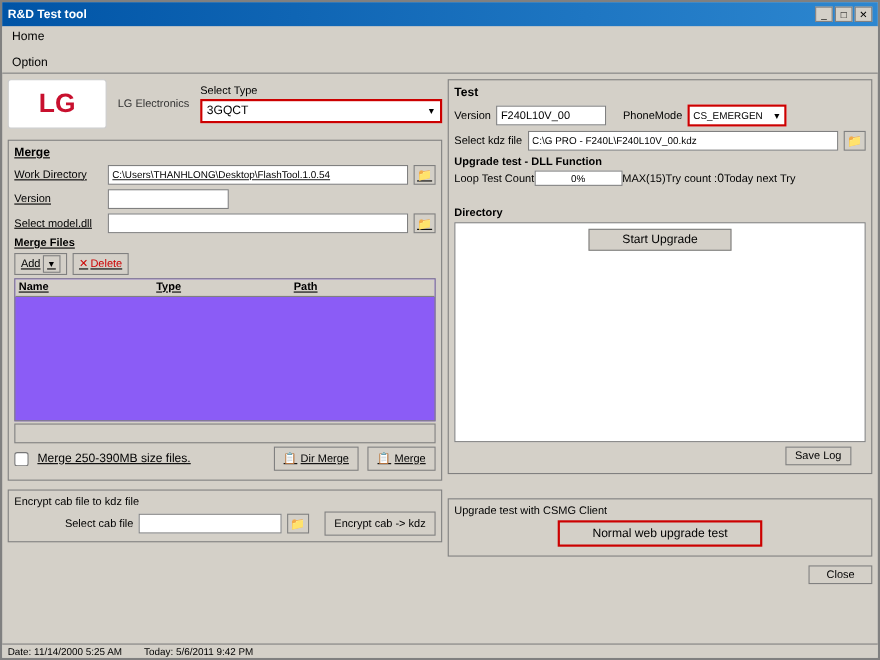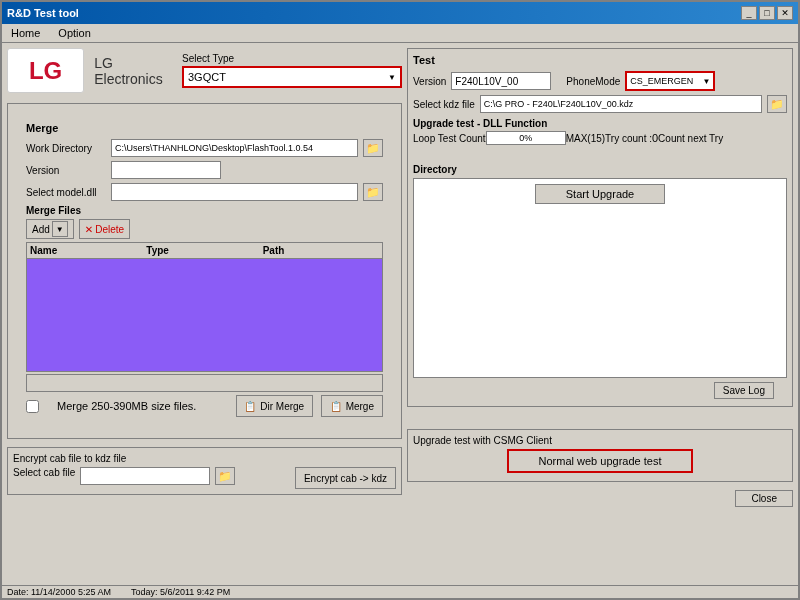--- a/index.html
+++ b/index.html
@@ -47,20 +47,21 @@
       justify-content: center;
       cursor: pointer;
       color: black;
     }
     .menu-bar {
       background: #d4d0c8;
       padding: 2px 5px;
       display: flex;
       gap: 10px;
       border-bottom: 1px solid #808080;
+      flex-direction: column;
     }
     .menu-item {
       font-size: 11px;
       cursor: pointer;
       padding: 1px 4px;
     }
     .content {
       display: flex;
       flex: 1;
       padding: 5px;
@@ -95,22 +96,23 @@
       display: flex;
       align-items: center;
       justify-content: space-between;
       cursor: pointer;
     }
     .combo-arrow {
       font-size: 8px;
     }
     .group-box {
       border: 1px solid #808080;
-      padding: 18px;
-      background: #d4d0c8;
+      padding: 5px;
+      background: #d4d0c8;
+      text-decoration: underline;
     }
     .group-box-title {
       font-weight: bold;
       font-size: 11px;
       margin-bottom: 5px;
     }
     .form-row {
       display: flex;
       align-items: center;
       gap: 5px;
@@ -195,21 +197,21 @@
     .th:nth-child(2) { width: 60px; }
     .scrollbar-area {
       height: 18px;
       background: #d4d0c8;
       border: 1px solid #808080;
       margin-top: 2px;
     }
     .checkbox-row {
       display: flex;
       align-items: center;
-      gap: 18px;
+      gap: 8px;
       margin: 3px 0;
     }
     .dir-merge-btn, .merge-btn {
       display: flex;
       align-items: center;
       gap: 3px;
       background: #d4d0c8;
       border: 1px solid #808080;
       padding: 2px 8px;
       cursor: pointer;
@@ -220,21 +222,23 @@
       border: 1px solid #808080;
       padding: 5px;
       margin-top: 3px;
     }
     .encrypt-title {
       font-size: 10px;
       margin-bottom: 3px;
     }
     .encrypt-row {
       display: flex;
-      gap: 5px;
+      align-items: center;
+      gap: 5px;
+      margin-left: 46px;
     }
     .encrypt-btn {
       background: #d4d0c8;
       border: 1px solid #808080;
       padding: 2px 8px;
       cursor: pointer;
       font-size: 10px;
       height: 22px;
       margin-left: auto;
     }
@@ -425,21 +429,21 @@
   </div>
 
   <div class="content">
 
     <div class="left-panel">
 
       <div style="display:flex; align-items:center; gap:10px; margin-bottom:5px;">
         <div class="lg-logo">
           <span style="color:#c8102e; font-size:24px; font-weight:bold;">LG</span>
         </div>
-        <span style="font-size:14px; color:#333;">LG Electronics</span>
+        <span style="font-size:10px; color:#333;">LG Electronics</span>
         <div style="margin-left:auto;">
           <div style="font-size:10px; margin-bottom:2px;">Select Type</div>
           <div class="select-type-combo">
             <span>3GQCT</span>
             <span class="combo-arrow">▼</span>
           </div>
         </div>
       </div>
 
       <div class="group-box">
@@ -530,21 +534,21 @@
           <span class="upgrade-dll-title">Upgrade test - DLL Function</span>
           <div class="progress-row">
             <span class="loop-label">Loop Test Count</span>
             <div class="progress-bar-container">
               <div class="progress-bar-fill"></div>
               <div class="progress-text">0%</div>
             </div>
             <span class="max-label">MAX(15)</span>
             <span class="try-label">Try count :</span>
             <span>0</span>
-            <span class="cancel-label">Count next Try</span>
+            <span class="cancel-label">Today next Try</span>
           </div>
         </div>
 
         <div class="processing-label">Directory</div>
         <div class="processing-area">
           <button class="start-upgrade-btn">Start Upgrade</button>
         </div>
 
         <div class="save-log-row">
           <button class="save-log-btn">Save Log</button>

